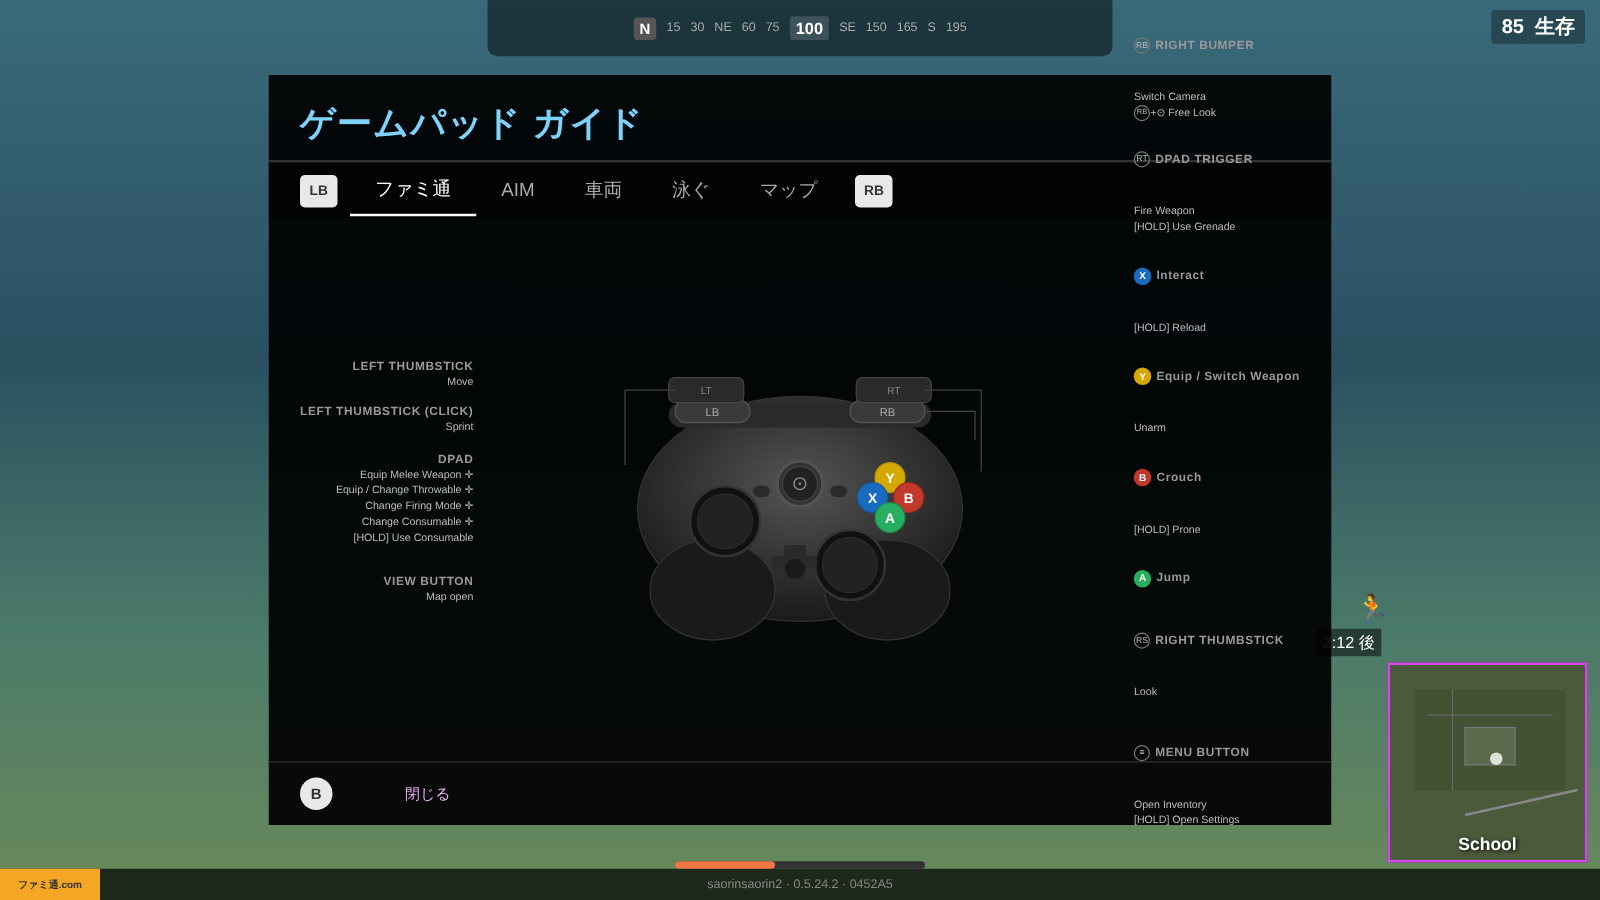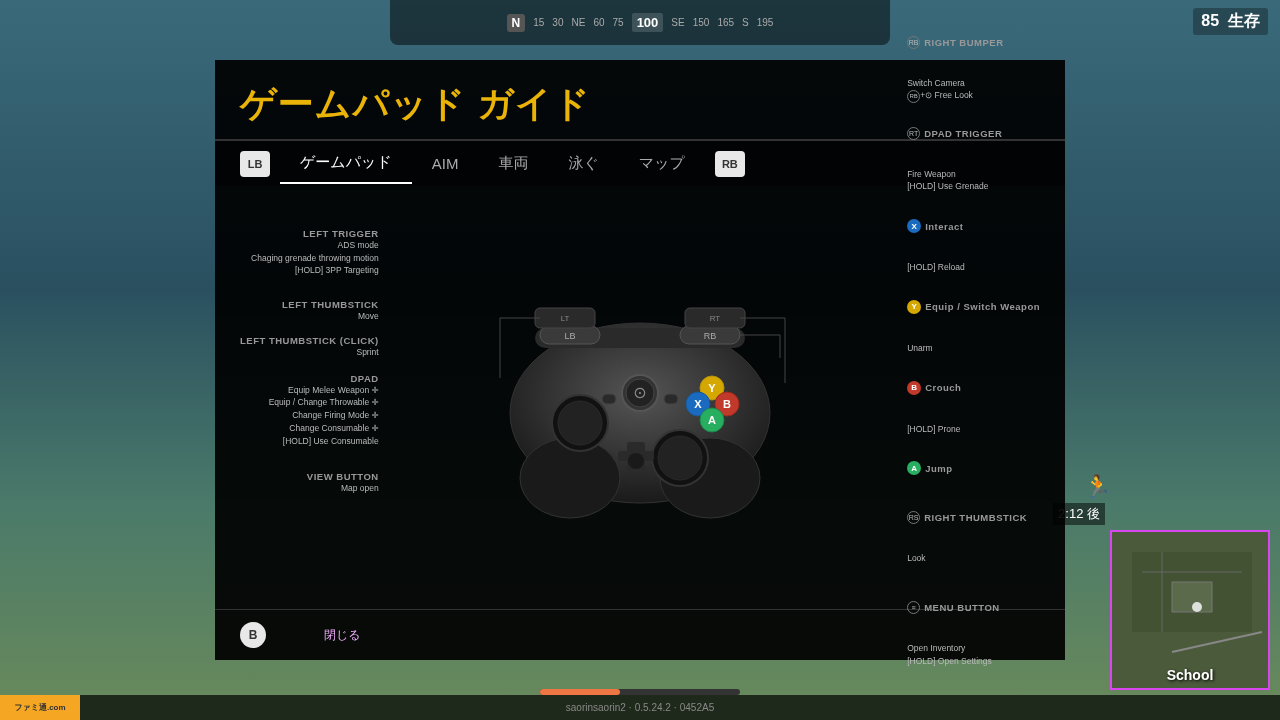--- a/index.html
+++ b/index.html
@@ -141,22 +141,22 @@
       display: flex;
       flex-direction: column;
     }
 
     .guide-header {
       padding: 20px 25px 10px;
       border-bottom: 2px solid #333;
     }
 
     .guide-title {
-      color: #eab308;
-      font-size: 36px;
+      color: #7dd3fc;
+      font-size: 28px;
       font-weight: bold;
       letter-spacing: 1px;
     }
 
     .tab-bar {
       display: flex;
       align-items: center;
       padding: 0 25px;
       background: rgba(0,0,0,0.5);
       height: 45px;
@@ -417,36 +417,32 @@
 <div class="logo">ファミ通.com</div>
 
 <div class="guide-overlay">
 
   <div class="guide-header">
     <div class="guide-title">ゲームパッド ガイド</div>
   </div>
 
   <div class="tab-bar">
     <div class="lb-btn">LB</div>
-    <div class="tab-item active">ゲームパッド</div>
+    <div class="tab-item active">ファミ通</div>
     <div class="tab-item">AIM</div>
     <div class="tab-item">車両</div>
     <div class="tab-item">泳ぐ</div>
     <div class="tab-item">マップ</div>
     <div class="rb-btn">RB</div>
   </div>
 
   <div class="guide-content">
 
     <div class="left-labels">
 
-      <div class="lbl-group" style="margin-bottom:22px; margin-top:-60px;">
-        <div class="lbl-title">LEFT TRIGGER</div>
-        <div class="lbl-sub">ADS mode<br>Chaging grenade throwing motion<br>[HOLD] 3PP Targeting</div>
-      </div>
 
       <div class="lbl-group" style="">
         <div class="lbl-title">LEFT THUMBSTICK</div>
         <div class="lbl-sub">Move</div>
       </div>
 
       <div class="lbl-group" style="margin-bottom:14px;">
         <div class="lbl-title">LEFT THUMBSTICK (CLICK)</div>
         <div class="lbl-sub">Sprint</div>
       </div>

